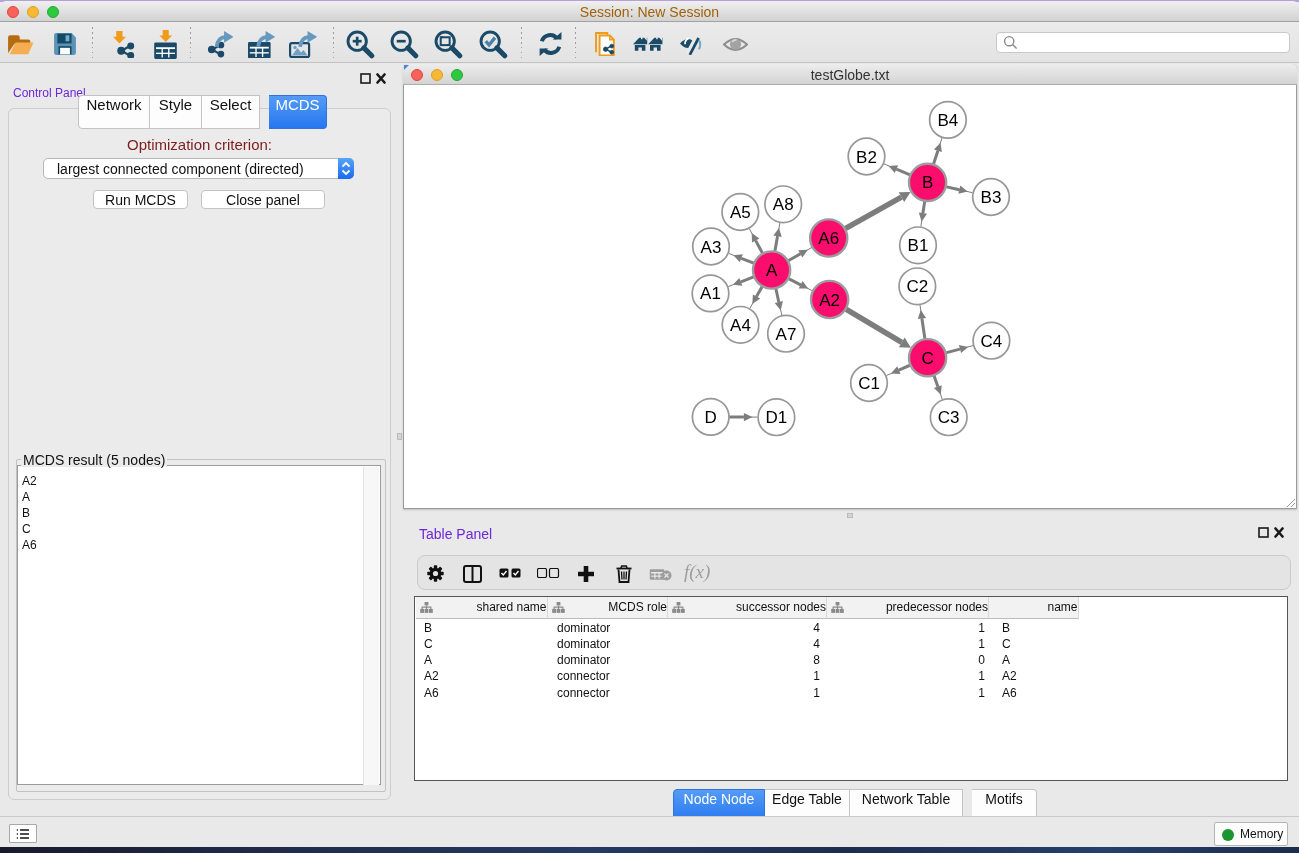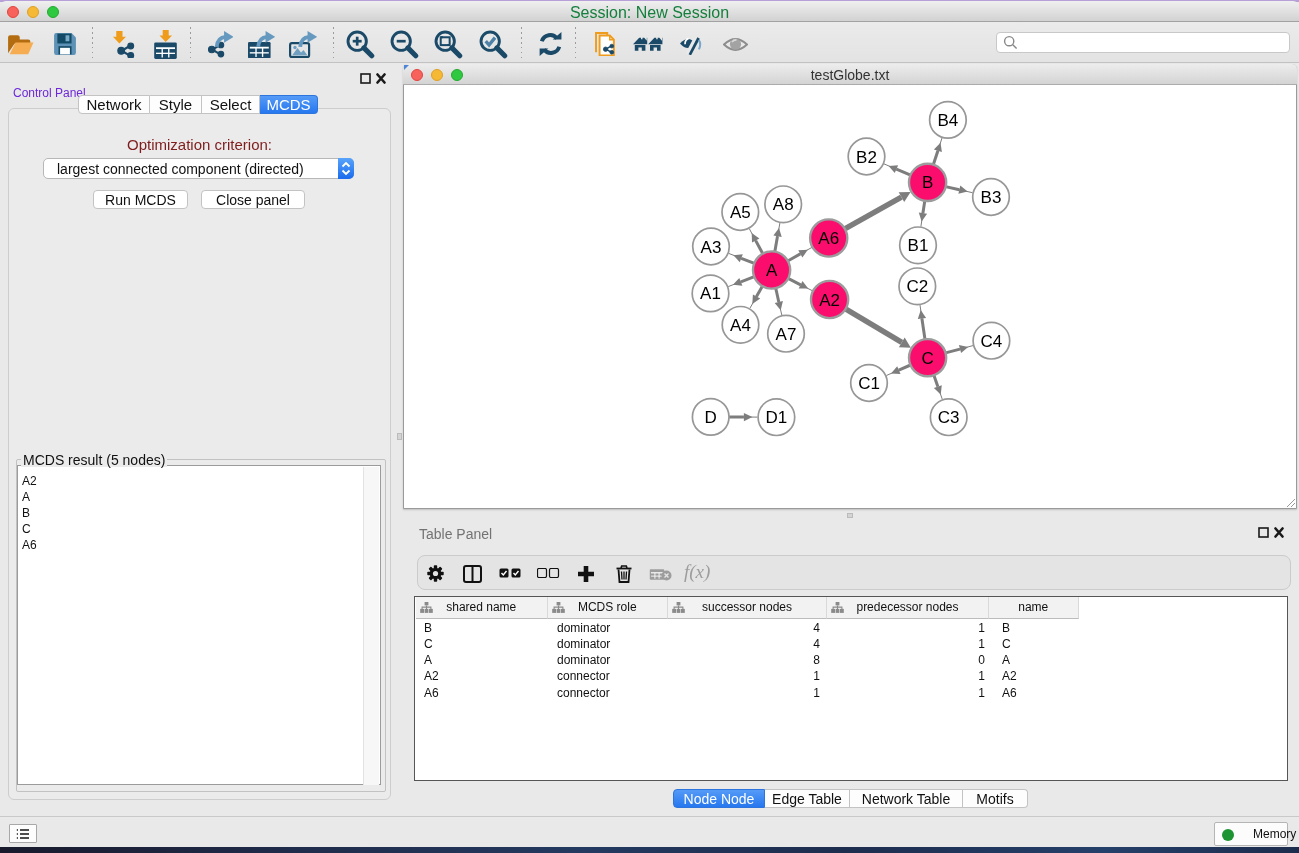--- a/index.html
+++ b/index.html
@@ -7,69 +7,69 @@
 .abs{position:absolute;}
 
 #desktop-top{left:0;top:0;width:1299px;height:2px;background:#b7a0d7;}
 #desktop-bot{left:0;top:847px;width:1299px;height:6px;background:linear-gradient(90deg,#181a2c,#1f2a48 20%,#243a60 45%,#1d2d4e 65%,#25406a 85%,#1c2c4c);}
 
 #titlebar{left:0;top:1px;width:1299px;height:21px;background:linear-gradient(#f0f0f0,#d2d2d2);border-bottom:1px solid #a2a2a2;border-radius:6px 6px 0 0;}
 .tl{position:absolute;top:5px;width:12px;height:12px;border-radius:50%;}
 #titlebar .t1{left:7px;background:#f7635c;border:0.5px solid #e1443e;}
 #titlebar .t2{left:27px;background:#f5b935;border:0.5px solid #dfa023;}
 #titlebar .t3{left:47px;background:#2fc841;border:0.5px solid #23a930;}
-#apptitle{left:0;top:4px;width:1299px;text-align:center;font-size:16px;color:#15803d;}
+#apptitle{left:0;top:4px;width:1299px;text-align:center;font-size:14px;color:#a16207;}
 
 #toolbar{left:0;top:22px;width:1299px;height:41px;background:linear-gradient(#ebebeb,#e3e3e3);border-bottom:1px solid #c2c2c2;}
 .sep{position:absolute;top:5px;height:31px;width:1px;background-image:repeating-linear-gradient(#9c9c9c 0 1.5px,transparent 1.5px 5px);}
 .ticon{position:absolute;}
 
 #searchbox{left:996px;top:32px;width:294px;height:21px;background:#fff;border:1px solid #c8c8c8;border-radius:4px;}
 
 #cp-title{left:13px;top:86px;font-size:12px;color:#6d28d9;}
 #cp-box{left:8px;top:108px;width:383px;height:692px;border:1px solid #cdcdcd;border-radius:6px;background:#ebebeb;}
 
 .segwrap{position:absolute;display:flex;height:19px;}
-.seg{height:19px;border:1px solid #c3c3c3;border-left:none;background:#fdfdfd;color:#111;font-size:15px;text-align:center;line-height:18.5px;}
+.seg{height:34px;border:1px solid #c3c3c3;border-left:none;background:#fdfdfd;color:#111;font-size:15px;text-align:center;line-height:18.5px;}
 .small .seg{font-size:14px;}
 .seg.first{border-left:1px solid #c3c3c3;border-radius:4px 0 0 4px;}
-.seg.last{border-radius:0 4px 4px 0;}
+.seg.last{border-radius:0 4px 4px 0;margin-left:9px;}
 .seg.sel{background:linear-gradient(#559bf7,#2677ef);color:#fff;border-color:#2e74dd;}
 #opt-label{left:8px;top:136px;width:383px;text-align:center;font-size:15px;color:#7f1d1d;}
 #dropdown{left:43px;top:158px;width:311px;height:21px;background:#fff;border:1px solid #b7b7b7;border-radius:5px;font-size:14px;color:#111;line-height:20px;padding-left:13px;}
 #dd-cap{left:338px;top:158px;width:16px;height:21px;border-radius:0 5px 5px 0;background:linear-gradient(#58a3fb,#1a6bee);}
 .btn{position:absolute;height:19px;background:#fff;border:1px solid #c3c3c3;border-radius:4px;font-size:14px;color:#111;text-align:center;line-height:18px;}
 
 #grp{left:16px;top:459px;width:370px;height:333px;border:1px solid #c2c2c2;border-radius:2px;}
 #grp-label{left:21px;top:453px;font-size:14px;color:#111;background:#ebebeb;padding:0 2px;z-index:3;line-height:14px;}
 #mcds-list{left:17px;top:465px;width:364px;height:320px;background:#fff;border:1px solid #9b9b9b;font-size:12px;color:#111;}
 #mcds-list .sb{position:absolute;right:1px;top:1px;width:16px;height:318px;background:#f7f7f7;border-left:1px solid #e3e3e3;}
 #mcds-list{padding-top:8px;}
 #mcds-list div.it{padding-left:4px;height:15.9px;line-height:15.9px;}
 
 #netwin{left:403px;top:64px;width:894px;height:445px;background:#fff;border:1px solid #9a9a9a;border-radius:5px 5px 0 0;box-shadow:0 1px 2px rgba(0,0,0,0.18);}
 #net-titlebar{left:403px;top:64px;width:894px;height:21px;background:linear-gradient(#ededed,#d4d4d4);border-bottom:1px solid #ababab;border-radius:5px 5px 0 0;}
 #net-titlebar .t1{left:8px;background:#f7635c;border:0.5px solid #e1443e;}
 #net-titlebar .t2{left:28px;background:#f5b935;border:0.5px solid #dfa023;}
 #net-titlebar .t3{left:48px;background:#2fc841;border:0.5px solid #23a930;}
 #net-title{left:403px;top:67px;width:894px;text-align:center;font-size:14px;color:#333;}
 
-#tp-title{left:419px;top:526px;font-size:14px;color:#737373;}
+#tp-title{left:419px;top:526px;font-size:14px;color:#6d28d9;}
 #tp-toolbar{left:417px;top:555px;width:874px;height:35px;background:#e4e4e4;border:1px solid #cbcbcb;border-radius:8px;}
 #tbl{left:414px;top:596px;width:874px;height:185px;background:#fff;border:1px solid #555;}
-.th{position:absolute;top:597px;height:22px;background:#f2f2f2;border-right:1px solid #d9d9d9;border-bottom:1px solid #bcbcbc;font-size:12px;color:#111;text-align:center;line-height:21px;}
+.th{position:absolute;top:597px;height:22px;background:#f2f2f2;border-right:1px solid #d9d9d9;border-bottom:1px solid #bcbcbc;font-size:12px;color:#111;text-align:right;line-height:21px;}
 .hicon{position:absolute;top:602px;}
 .tc{position:absolute;font-size:12px;color:#111;height:16.2px;line-height:16.2px;}
 
 
 #statusbar{left:0;top:816px;width:1299px;height:31px;background:#e9e9e9;border-top:1px solid #c9c9c9;}
 #listbtn{left:9px;top:824px;width:28px;height:19px;background:#fdfdfd;border:1px solid #a8a8a8;border-radius:1px;}
 #membtn{left:1214px;top:822px;width:74px;height:24px;background:#fcfcfc;border:1px solid #b5b5b5;border-radius:2px;font-size:12px;color:#111;}
 #membtn .dot{position:absolute;left:7px;top:6px;width:12px;height:12px;border-radius:50%;background:#1b9431;}
-#membtn .lbl{position:absolute;left:25px;top:4px;margin-left:13px;}
+#membtn .lbl{position:absolute;left:25px;top:4px;}
 </style></head><body>
 <div class="abs" id="desktop-top"></div>
 <div class="abs" id="titlebar">
     <div class="tl t1"></div>
     <div class="tl t2"></div>
     <div class="tl t3"></div>
   </div>
 <div class="abs" id="apptitle">Session: New Session</div>
 <div class="abs" id="toolbar">
     <div class="sep" style="left:92px"></div>
@@ -227,21 +227,21 @@
   </div>
 <div class="abs" id="opt-label">Optimization criterion:</div>
 <div class="abs" id="dropdown">largest connected component (directed)</div>
 <div class="abs" id="dd-cap">
     <svg class="abs" style="left:1px;top:3px" width="14" height="15" viewBox="0 0 14 15">
       <path d="M3.5 5.5 L7 2 L10.5 5.5" fill="none" stroke="#fff" stroke-width="1.8"></path>
       <path d="M3.5 9.5 L7 13 L10.5 9.5" fill="none" stroke="#fff" stroke-width="1.8"></path>
     </svg>
   </div>
 <div class="btn" style="left:93px;top:190px;width:95px">Run MCDS</div>
-<div class="btn" style="left:201px;top:190px;width:104px">Close panel</div>
+<div class="btn" style="left:201px;top:190px;width:124px">Close panel</div>
 <div class="abs" id="grp"></div>
 <div class="abs" id="grp-label">MCDS result (5 nodes)</div>
 <div class="abs" id="mcds-list">
     <div class="it">A2</div>
     <div class="it">A</div>
     <div class="it">B</div>
     <div class="it">C</div>
     <div class="it">A6</div>
     <div class="sb"></div>
   </div>

